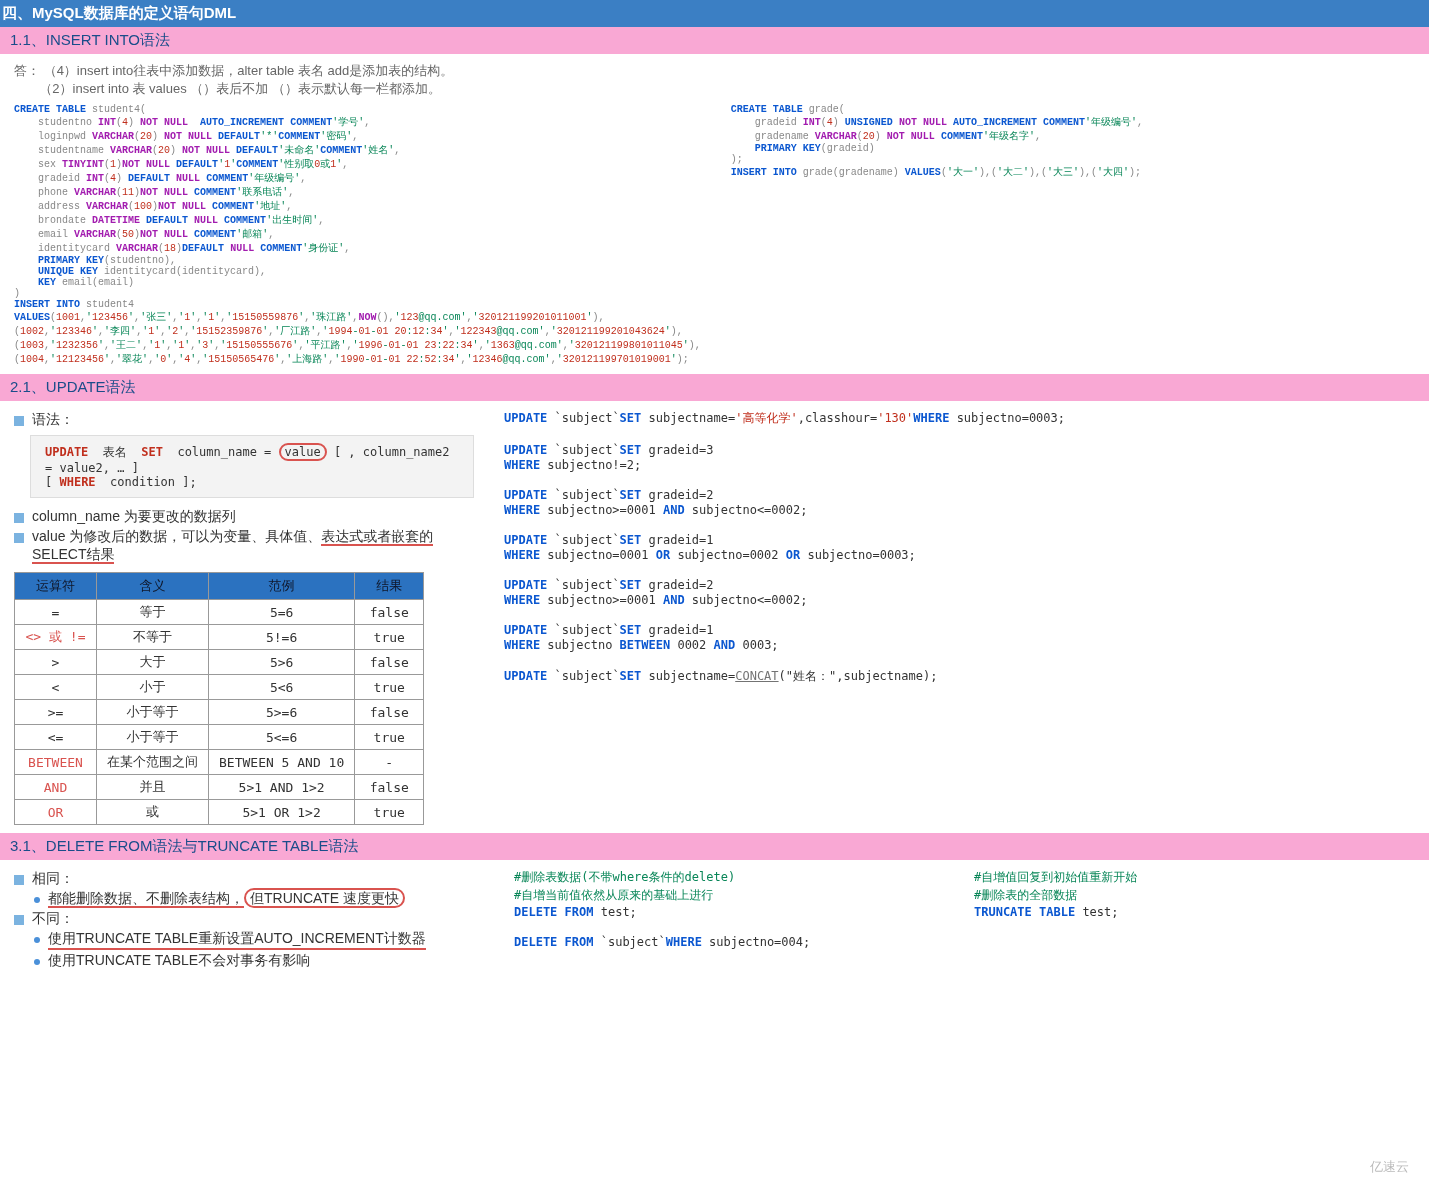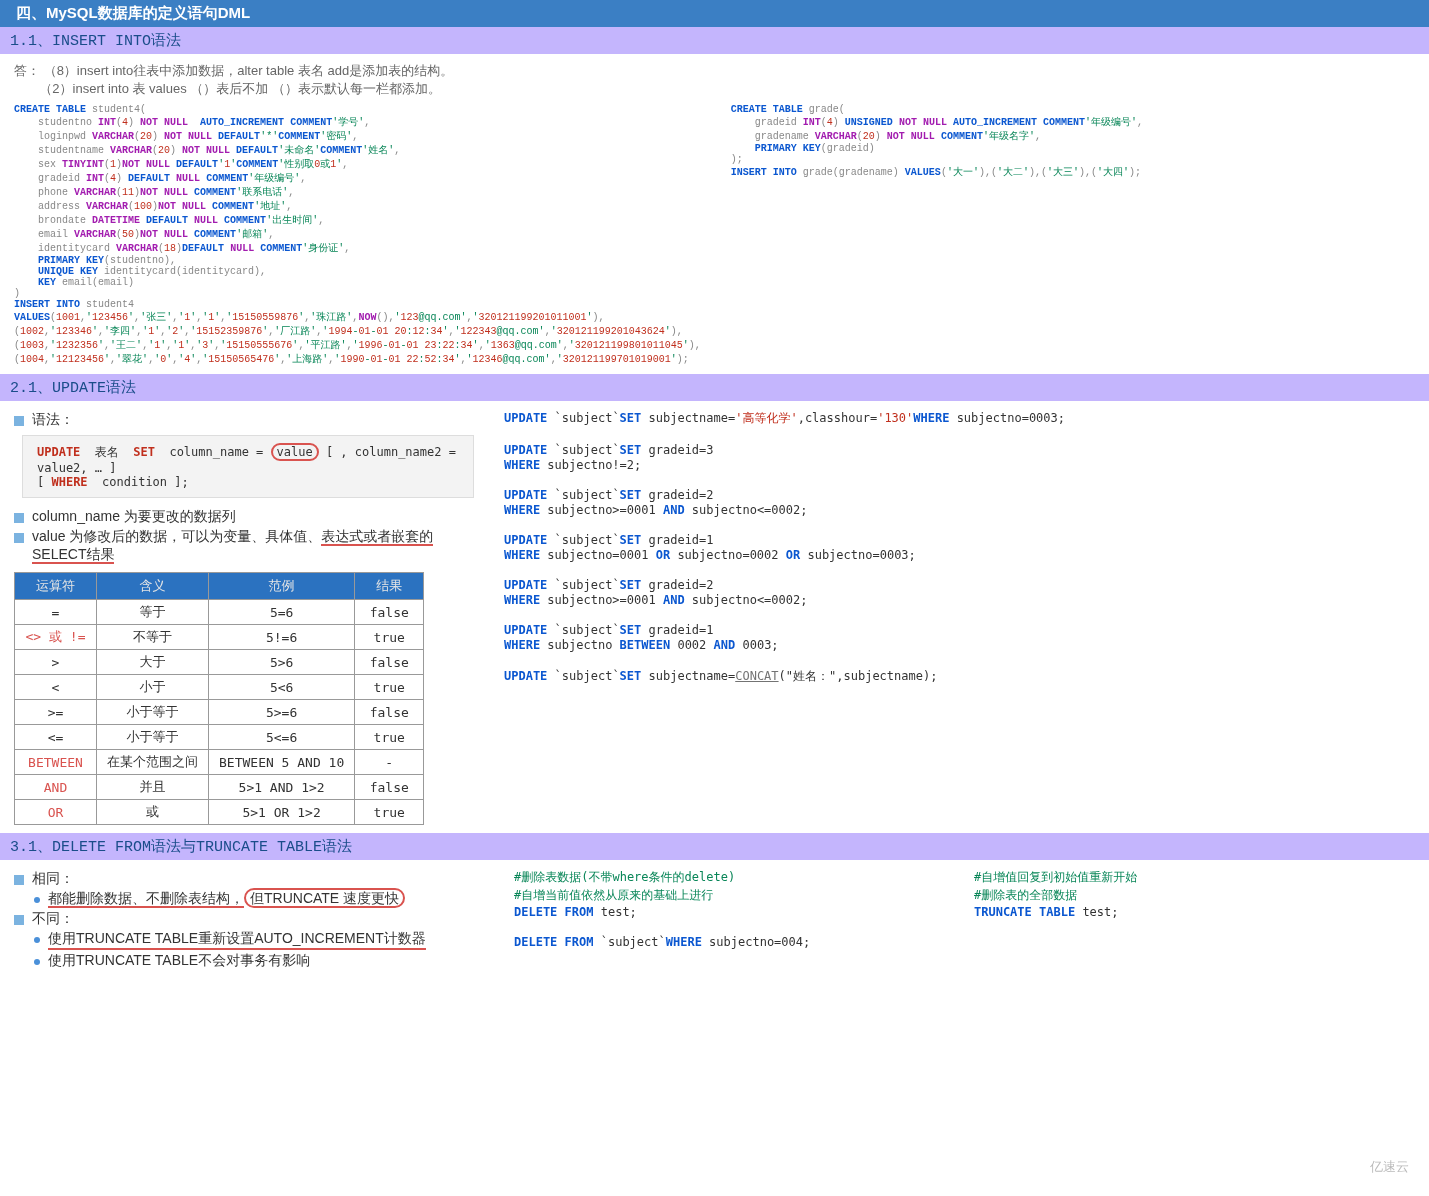--- a/index.html
+++ b/index.html
@@ -1,58 +1,58 @@
 <!DOCTYPE html>
 <html><head>
 <meta charset="utf-8">
 <style>
   * { box-sizing: border-box; margin: 0; padding: 0; }
   body { font-family: "Microsoft YaHei", Arial, sans-serif; font-size: 13px; background: #fff; color: #333; width: 1429px; }
-  .title-bar { background: #3b7fc4; color: #fff; padding: 4px 16px; font-size: 15px; font-weight: bold; }
-  .sub-bar { background: #c4b5fd; color: #1a4d8a; padding: 4px 10px; font-size: 15px; font-family: Liberation Mono, monospace; }
+  .title-bar { background: #3b7fc4; color: #fff; padding: 4px 2px; font-size: 15px; font-weight: bold; }
+  .sub-bar { background: #f9a8d4; color: #1a4d8a; padding: 4px 10px; font-size: 15px; }
   .content { padding: 8px 14px; }
   .qa { color: #666; font-size: 13px; margin-bottom: 6px; }
   .code { font-family: Consolas, "Courier New", monospace; font-size: 10px; white-space: pre; color: #888; }
   .code .kw { color: #0b57d0; font-weight: bold; }
   .code .kw2 { color: #a21caf; font-weight: bold; }
   .code .num { color: #c02f1d; }
   .code .str { color: #098658; }
   .two-col { display: flex; gap: 30px; }
   .col1 { flex: 0 0 600px; }
   .col2 { flex: 1; }
   .bullet { display: flex; align-items: flex-start; margin: 2px 0; font-size: 14px; color: #333; }
   .bullet .sq { width: 10px; height: 10px; background: #7bb3e0; margin: 5px 8px 0 0; flex-shrink: 0; }
   .bullet .dot { width: 6px; height: 6px; background: #4a90d9; border-radius: 50%; margin: 7px 8px 0 20px; flex-shrink: 0; }
-  .syntax-box { background: #f3f3f3; border: 1px solid #ddd; padding: 8px 14px; margin: 6px 0 10px 8px; font-size: 12px; font-family: Consolas, monospace; position: relative; }
+  .syntax-box { background: #f3f3f3; border: 1px solid #ddd; padding: 8px 14px; margin: 6px 0 10px 16px; font-size: 12px; font-family: Consolas, monospace; position: relative; }
   .syntax-box .kw3 { color: #c02f1d; font-weight: bold; }
   .note { font-size: 13px; color: #333; margin-top: 6px; }
   .underline-red { border-bottom: 2px solid #d9534f; }
   table.ops { border-collapse: collapse; margin-top: 8px; font-size: 13px; }
-  table.ops th { background: #2b72c0; color: #e5e5e5; padding: 4px 21px; border: 1px solid #999; font-weight: normal; }
+  table.ops th { background: #2b72c0; color: #0f172a; padding: 4px 21px; border: 1px solid #999; font-weight: normal; }
   table.ops td { padding: 3px 10px; border: 1px solid #999; text-align: center; font-family: Consolas, monospace; }
   table.ops td.op-red { color: #d9534f; }
   .tri-col { display: flex; gap: 40px; }
   .sql-line { font-family: Consolas, monospace; font-size: 12px; white-space: pre; margin: 1px 0; }
   .sql-line .blue { color: #0b57d0; font-weight: bold; }
   .sql-line .red { color: #c02f1d; }
   .sql-line .teal { color: #098658; }
   .sql-line .pink { color: #737373; text-decoration: underline; }
   .logo { position: fixed; right: 20px; bottom: 20px; color: #bbb; font-size: 13px; }
   .redcircle-inline { border: 2px solid #d9534f; border-radius: 12px; padding: 0 4px; }
 </style>
 </head>
 <body>
 
 <div class="title-bar">四、MySQL数据库的定义语句DML</div>
 
 <div class="sub-bar">1.1、INSERT INTO语法</div>
 <div class="content">
   <div class="qa">
     <span>答：</span>
-    <span>（8）insert into往表中添加数据，alter table 表名 add是添加表的结构。</span><br>
+    <span>（4）insert into往表中添加数据，alter table 表名 add是添加表的结构。</span><br>
     &nbsp;&nbsp;&nbsp;&nbsp;&nbsp;&nbsp;&nbsp;<span>（2）insert into 表 values （）表后不加 （）表示默认每一栏都添加。</span>
   </div>
   <div class="two-col">
     <div class="code col1" style="flex:0 0 620px" id="code-left"><span class="kw">CREATE</span> <span class="kw">TABLE</span> student4(
     studentno <span class="kw2">INT</span>(<span class="num">4</span>) <span class="kw2">NOT NULL</span>  <span class="kw">AUTO_INCREMENT</span> <span class="kw">COMMENT</span><span class="str">'学号'</span>,
     loginpwd <span class="kw2">VARCHAR</span>(<span class="num">20</span>) <span class="kw2">NOT NULL</span> <span class="kw">DEFAULT</span><span class="str">'*'</span><span class="kw">COMMENT</span><span class="str">'密码'</span>,
     studentname <span class="kw2">VARCHAR</span>(<span class="num">20</span>) <span class="kw2">NOT NULL</span> <span class="kw">DEFAULT</span><span class="str">'未命名'</span><span class="kw">COMMENT</span><span class="str">'姓名'</span>,
     sex <span class="kw2">TINYINT</span>(<span class="num">1</span>)<span class="kw2">NOT NULL</span> <span class="kw">DEFAULT</span><span class="str">'<span class="num">1</span>'</span><span class="kw">COMMENT</span><span class="str">'性别取<span class="num">0</span>或<span class="num">1</span>'</span>,
     gradeid <span class="kw2">INT</span>(<span class="num">4</span>) <span class="kw">DEFAULT</span> <span class="kw2">NULL</span> <span class="kw">COMMENT</span><span class="str">'年级编号'</span>,
     phone <span class="kw2">VARCHAR</span>(<span class="num">11</span>)<span class="kw2">NOT NULL</span> <span class="kw">COMMENT</span><span class="str">'联系电话'</span>,

